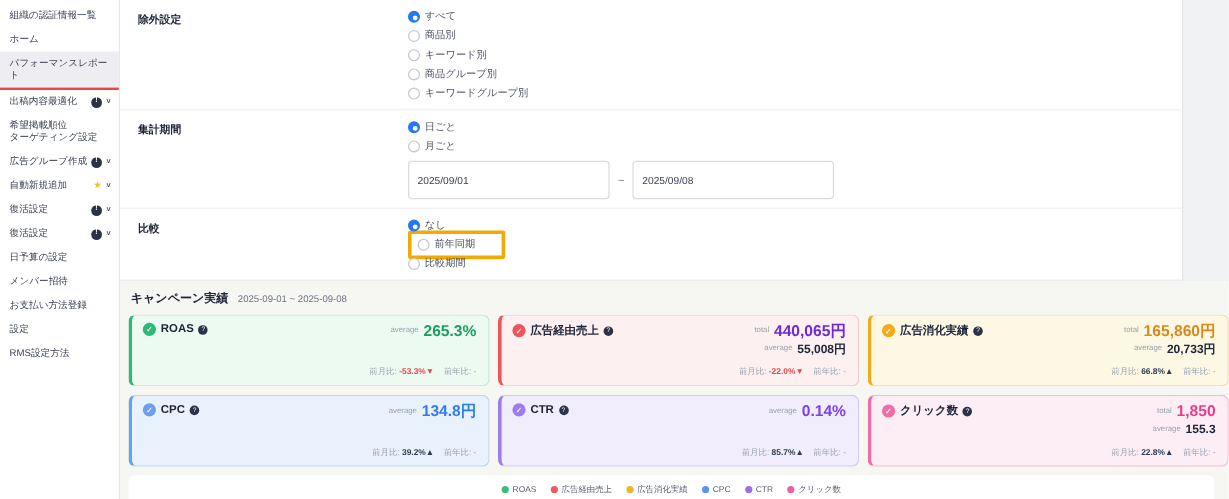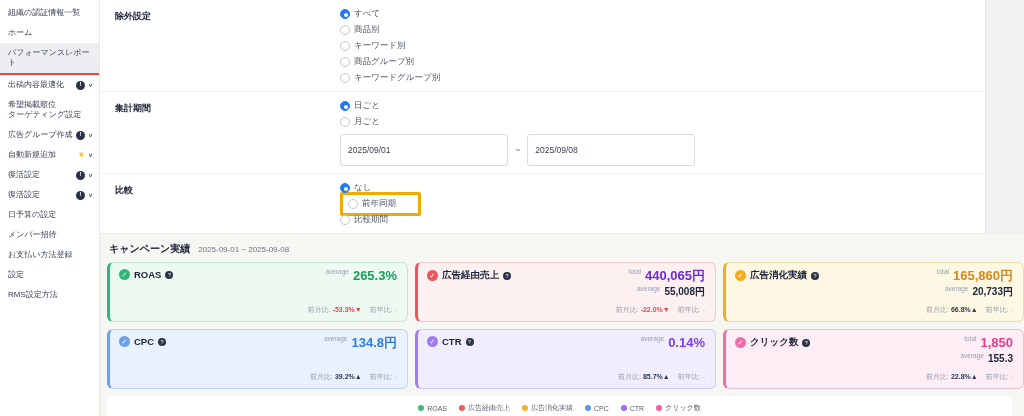--- a/index.html
+++ b/index.html
@@ -47,21 +47,21 @@
   .cards { display:grid; grid-template-columns:1fr 1fr 1fr; gap:7px; }
   .card { position:relative; height:60px; border-radius:6px; padding:6px 9px 5px 9px;
     display:flex; flex-direction:column; }
   .card-top { display:flex; align-items:center; gap:4px; }
   .c-icon { width:11px; height:11px; border-radius:50%; color:#fff; font-size:7px;
     display:flex; align-items:center; justify-content:center; }
   .c-title { font-size:9.5px; font-weight:bold; color:#20263a; }
   .c-help { width:8px; height:8px; border-radius:50%; background:#2b3248; color:#fff; font-size:5.5px;
     display:flex; align-items:center; justify-content:center; }
   .c-stats { position:absolute; top:5px; right:10px; display:flex; flex-direction:column; align-items:flex-end; }
-  .stat-line { display:flex; align-items:flex-start; gap:4px; line-height:1.3; }
+  .stat-line { display:flex; align-items:center; gap:4px; line-height:1.3; }
   .stat-lbl { font-size:6.5px; color:#9aa1af; }
   .stat-val-primary { font-size:13px; font-weight:bold; }
   .stat-val-secondary { font-size:10px; font-weight:bold; color:#20263a; }
   .c-foot { position:absolute; right:10px; bottom:6px; font-size:7px; color:#9aa1af; display:flex; gap:8px; }
   .mom-down { color:#e5484d; font-weight:bold; }
   .mom-up { color:#2c3a55; font-weight:bold; }
 
   
   .chart-card { margin:7px 12px 0 7px; background:#fff; border-radius:5px; padding-top:5px; height:158px; }
   .legend { display:flex; justify-content:center; gap:12px; font-size:7px; color:#555b6b; padding:2px 0 3px 0; }

